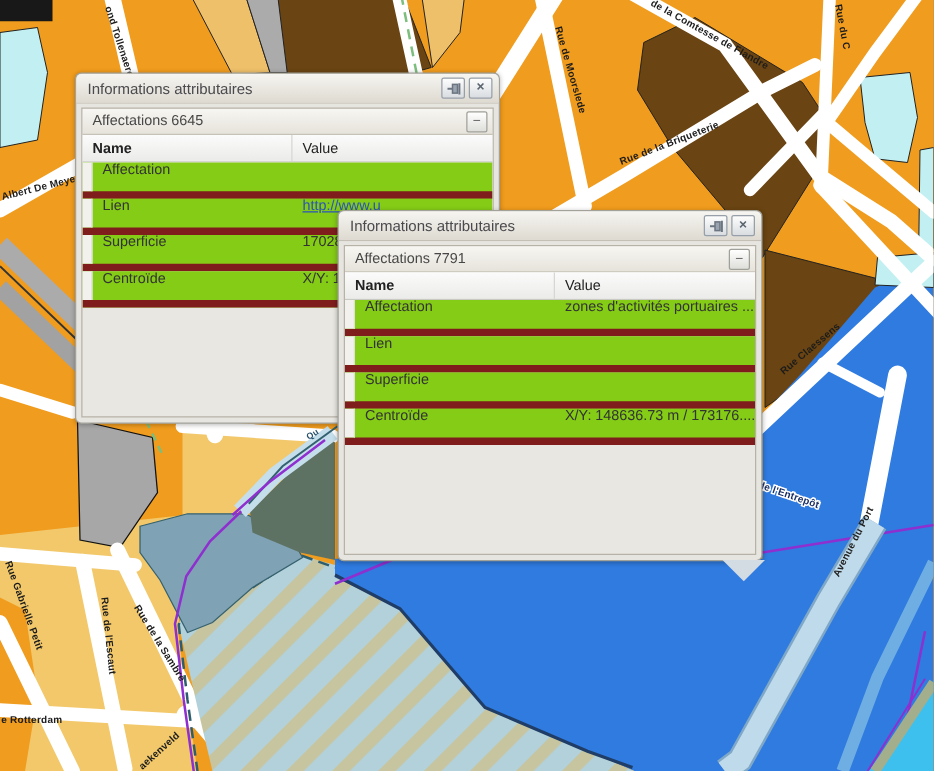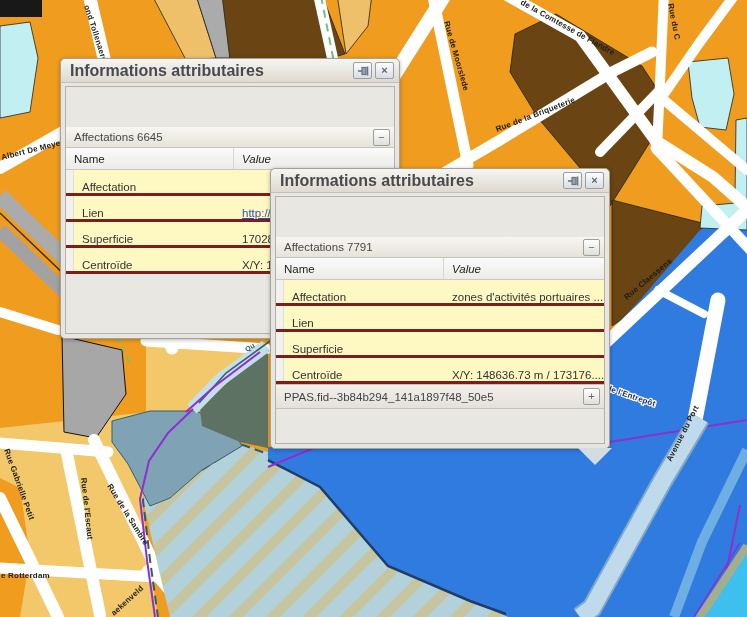--- a/index.html
+++ b/index.html
@@ -12,46 +12,46 @@
   .bluelabel{fill:#26506B;font-size:7px;}
   .portlabel{fill:#222;}
 
   
   .window{position:absolute;width:338px;height:279px;background:#E7E5DF;
           border:1px solid #A2A29B;border-radius:5px;
           box-shadow:0 1px 4px rgba(0,0,0,.28);font-size:11.5px;color:#333;}
   .titlebar{height:23px;display:flex;align-items:center;padding:0 5px 0 9px;
             background:linear-gradient(#F6F5F1,#DEDAD1);
             border-bottom:1px solid #C4C0B6;border-radius:5px 5px 0 0;cursor:move;}
-  .title{flex:1;font-weight:bold;font-size:16px;color:#4a4a4e;
+  .title{flex:1;font-weight:normal;font-size:12px;color:#4a4a4e;
          white-space:nowrap;overflow:hidden;}
   .tools{display:flex;gap:3px;}
   .tool{width:17px;height:15px;display:flex;align-items:center;justify-content:center;
         border:1px solid #97A0AA;border-radius:2px;
         background:linear-gradient(#FDFDFD,#D9DDE1);
         font-size:11px;line-height:1;color:#5b6570;font-weight:bold;cursor:pointer;}
   .panel{position:absolute;left:4px;right:4px;top:27px;bottom:4px;
          border:1px solid #B6B2A8;background:#E9E7E1;overflow:hidden;}
   .panel-header{height:20px;display:flex;align-items:center;padding:0 4px 0 8px;
                 background:linear-gradient(#F7F6F2,#E6E3DB);
-                border-bottom:1px solid #C6C2B8;color:#474747;margin-top:40px;}
+                border-bottom:1px solid #C6C2B8;color:#474747;}
   .panel-header .ph-label{flex:1;}
   .minibtn{width:15px;height:15px;display:flex;align-items:center;justify-content:center;
            border:1px solid #A0A09A;border-radius:2px;
            background:linear-gradient(#FFFFFF,#DEDEDA);
            font-size:11px;line-height:1;color:#666;cursor:pointer;}
   .grid{background:#fff;}
   .grid-hd{display:flex;height:21px;align-items:center;
            background:linear-gradient(#FBFBFB,#EBEBE9);
            border-bottom:1px solid #C9C9C4;color:#222;}
   .grid-hd .hname{width:159px;padding-left:8px;border-right:1px solid #D6D6D2;
-                  height:100%;display:flex;align-items:center;}
-  .grid-hd .hvalue{flex:1;padding-left:8px;font-style:italic;}
-  .grid-row{display:flex;height:23px;align-items:flex-end;background:#fef9c3;
-            border-bottom:3px solid #7f1d1d;}
+                  height:100%;display:flex;align-items:center;font-weight:bold;}
+  .grid-hd .hvalue{flex:1;padding-left:8px;}
+  .grid-row{display:flex;height:23px;align-items:flex-start;background:#84cc16;
+            border-bottom:6px solid #7f1d1d;}
   .row-handle{width:7px;height:100%;background:#F2F1ED;border-right:1px solid #E0DFD9;}
   .cname{width:152px;padding-left:8px;white-space:nowrap;overflow:hidden;}
   .cvalue{flex:1;padding-left:8px;white-space:nowrap;overflow:hidden;}
   .link{color:#2a52be;text-decoration:underline;cursor:pointer;}
   .grid-footer{display:flex;height:23px;align-items:center;padding:0 4px 0 8px;
                background:linear-gradient(#F2F0EB,#E4E1DA);
                border-top:1px solid #C6C2B8;border-bottom:1px solid #C6C2B8;color:#444;}
   .grid-footer .f-label{flex:1;white-space:nowrap;overflow:hidden;}
   .tail{position:absolute;left:307px;top:279px;width:0;height:0;
         border-left:17px solid transparent;border-right:17px solid transparent;
@@ -248,20 +248,16 @@
         <div class="grid-row">
           <span class="row-handle"></span>
           <div class="cname">Superficie</div>
         </div>
         <div class="grid-row">
           <span class="row-handle"></span>
           <div class="cname">Centroïde</div>
           <div class="cvalue">X/Y: 148636.73 m / 173176....</div>
         </div>
       </div>
-      <div class="grid-footer">
-        <span class="f-label">PPAS.fid--3b84b294_141a1897f48_50e5</span>
-        <span class="minibtn">+</span>
-      </div>
     </div>
   </div>
 
 </div>
 
 </body></html>

